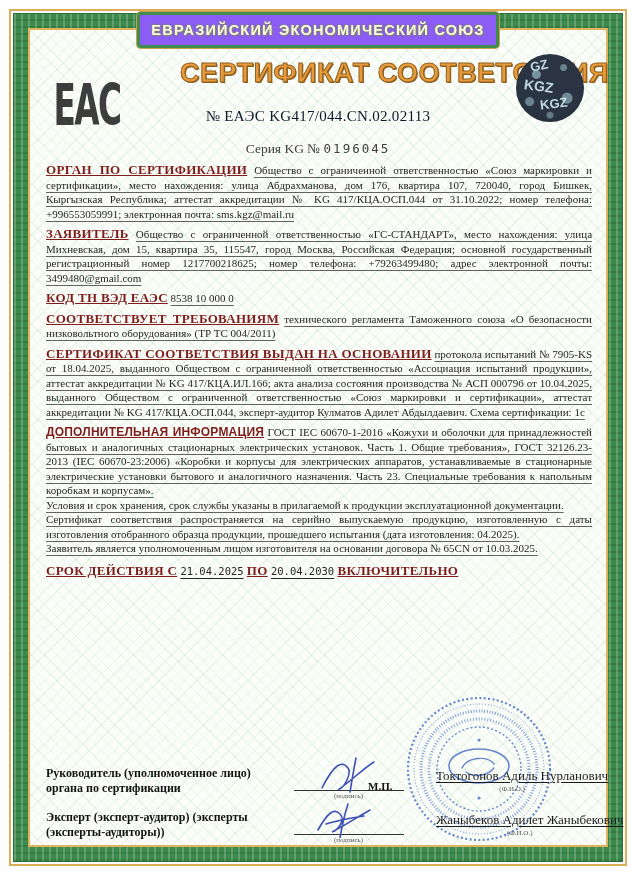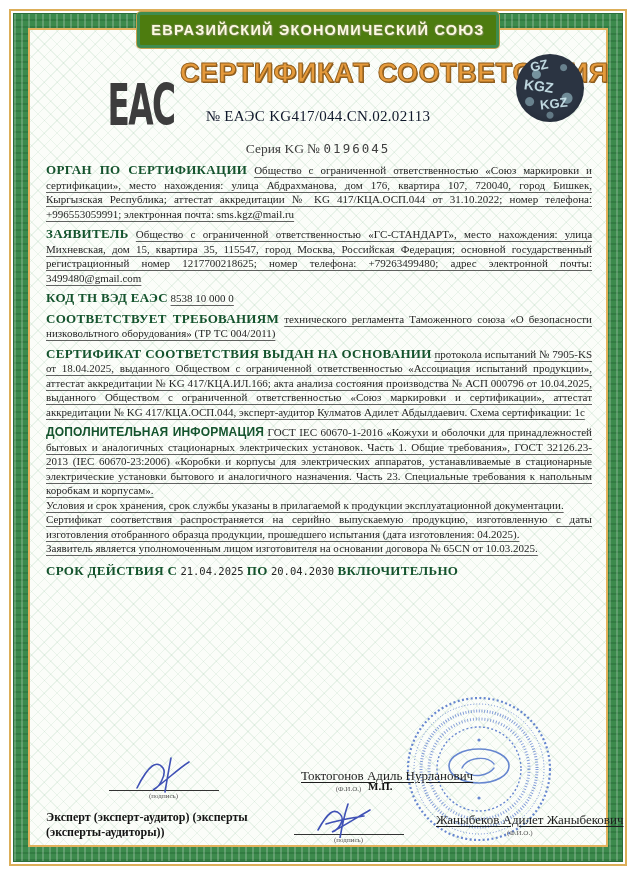--- a/index.html
+++ b/index.html
@@ -22,33 +22,33 @@
     border:2px solid #e2b25c;
     background:
       repeating-linear-gradient(45deg, rgba(120,180,135,.13) 0 1px, rgba(0,0,0,0) 1px 9px),
       repeating-linear-gradient(-45deg, rgba(120,180,135,.13) 0 1px, rgba(0,0,0,0) 1px 9px),
       #fbfdf9;
   }
   
   .banner{
     position:absolute;top:12px;left:50%;transform:translateX(-50%);
     width:356px;height:30px;z-index:5;
-    background:#4d7c0f;border:3px solid #3f8c4f;border-radius:4px;
+    background:#8b5cf6;border:3px solid #3f8c4f;border-radius:4px;
     display:flex;align-items:center;justify-content:center;
     box-shadow:0 0 0 1px #c9a14e;
   }
   .banner span{
     font-family:"Liberation Sans", sans-serif;font-weight:bold;font-size:14.5px;
     letter-spacing:1.2px;color:#fdf9e2;white-space:nowrap;
     text-shadow:1px 1px 1px rgba(125,140,90,.95), -1px -1px 1px rgba(125,140,90,.55), 0 0 2px rgba(125,140,90,.6);
   }
   
   .eac{
-    position:absolute;left:98px;top:70px;width:66px;height:70px;z-index:4;
-    display:flex;align-items:center;justify-content:flex-start;
+    position:absolute;left:64px;top:70px;width:66px;height:70px;z-index:4;
+    display:flex;align-items:center;justify-content:flex-end;
   }
   .eac span{
     font-family:"DejaVu Sans", "Liberation Sans", sans-serif;font-weight:bold;
     font-size:42px;color:#3d3d3d;transform:scale(.78,1.35);letter-spacing:-2px;
   }
   
   .holo{
     position:absolute;left:516px;top:54px;width:68px;height:68px;border-radius:50%;z-index:4;
     background:
       radial-gradient(circle at 30% 30%, rgba(180,225,235,.55) 0 4px, rgba(0,0,0,0) 5px),
@@ -87,34 +87,34 @@
   }
   
   .content{
     position:absolute;left:46px;right:44px;top:163px;z-index:3;
   }
   .sec{
     margin:0 0 6px 0;font-size:11px;line-height:14.5px;text-align:justify;color:#262626;
   }
   .sec.cont{margin-top:-6px;}
   .h{
-    font-weight:bold;font-size:13px;letter-spacing:.3px;color:#14532d;
+    font-weight:bold;font-size:13px;letter-spacing:.3px;color:#7f1d1d;text-decoration:underline;
   }
   .h.sans{font-family:"Liberation Sans", sans-serif;font-size:12px;letter-spacing:.2px;}
   .v{
     text-decoration:underline;
     text-decoration-color:rgba(45,45,45,.75);
     text-decoration-thickness:.8px;
     text-underline-offset:2.5px;
     margin-top:28px;
   }
   .validity{margin-top:8px;font-size:13px;}
   .validity .date{
     font-family:"DejaVu Sans Mono", monospace;font-size:10.5px;
-    text-underline-offset:2.5px;
+    text-decoration:underline;text-underline-offset:2.5px;
   }
   
   .bottom{
     position:absolute;left:46px;right:44px;top:766px;z-index:6;
   }
   .sigrow{
     display:grid;grid-template-columns:235px 135px 1fr;align-items:start;
     margin-bottom:10px;
   }
   .role{font-weight:bold;font-size:12px;line-height:15px;color:#141414;}
@@ -189,20 +189,21 @@
       <span class="h">ПО</span>
       <span class="date">20.04.2030</span>
       <span class="h">ВКЛЮЧИТЕЛЬНО</span>
     </p>
   </div>
 
   <div class="bottom">
     <div class="mp">М.П.</div>
 
     <div class="sigrow">
+      <div class="role">Руководитель (уполномоченное лицо) органа по сертификации</div>
       <div class="sigcell">
         <svg width="90" height="40" viewBox="0 0 90 40">
           <path d="M18 34 C30 10, 38 6, 44 14 C48 20, 40 34, 34 36 C48 26, 60 14, 70 8 M52 4 C50 14, 48 26, 46 38" fill="none" stroke="#3f51b5" stroke-width="1.6" stroke-linecap="round"></path>
         </svg>
         <div class="sigline"></div>
         <div class="cap">(подпись)</div>
       </div>
       <div class="namecell">
         <div class="nm">Токтогонов Адиль Нурланович</div>
         <div class="cap">(Ф.И.О.)</div>

